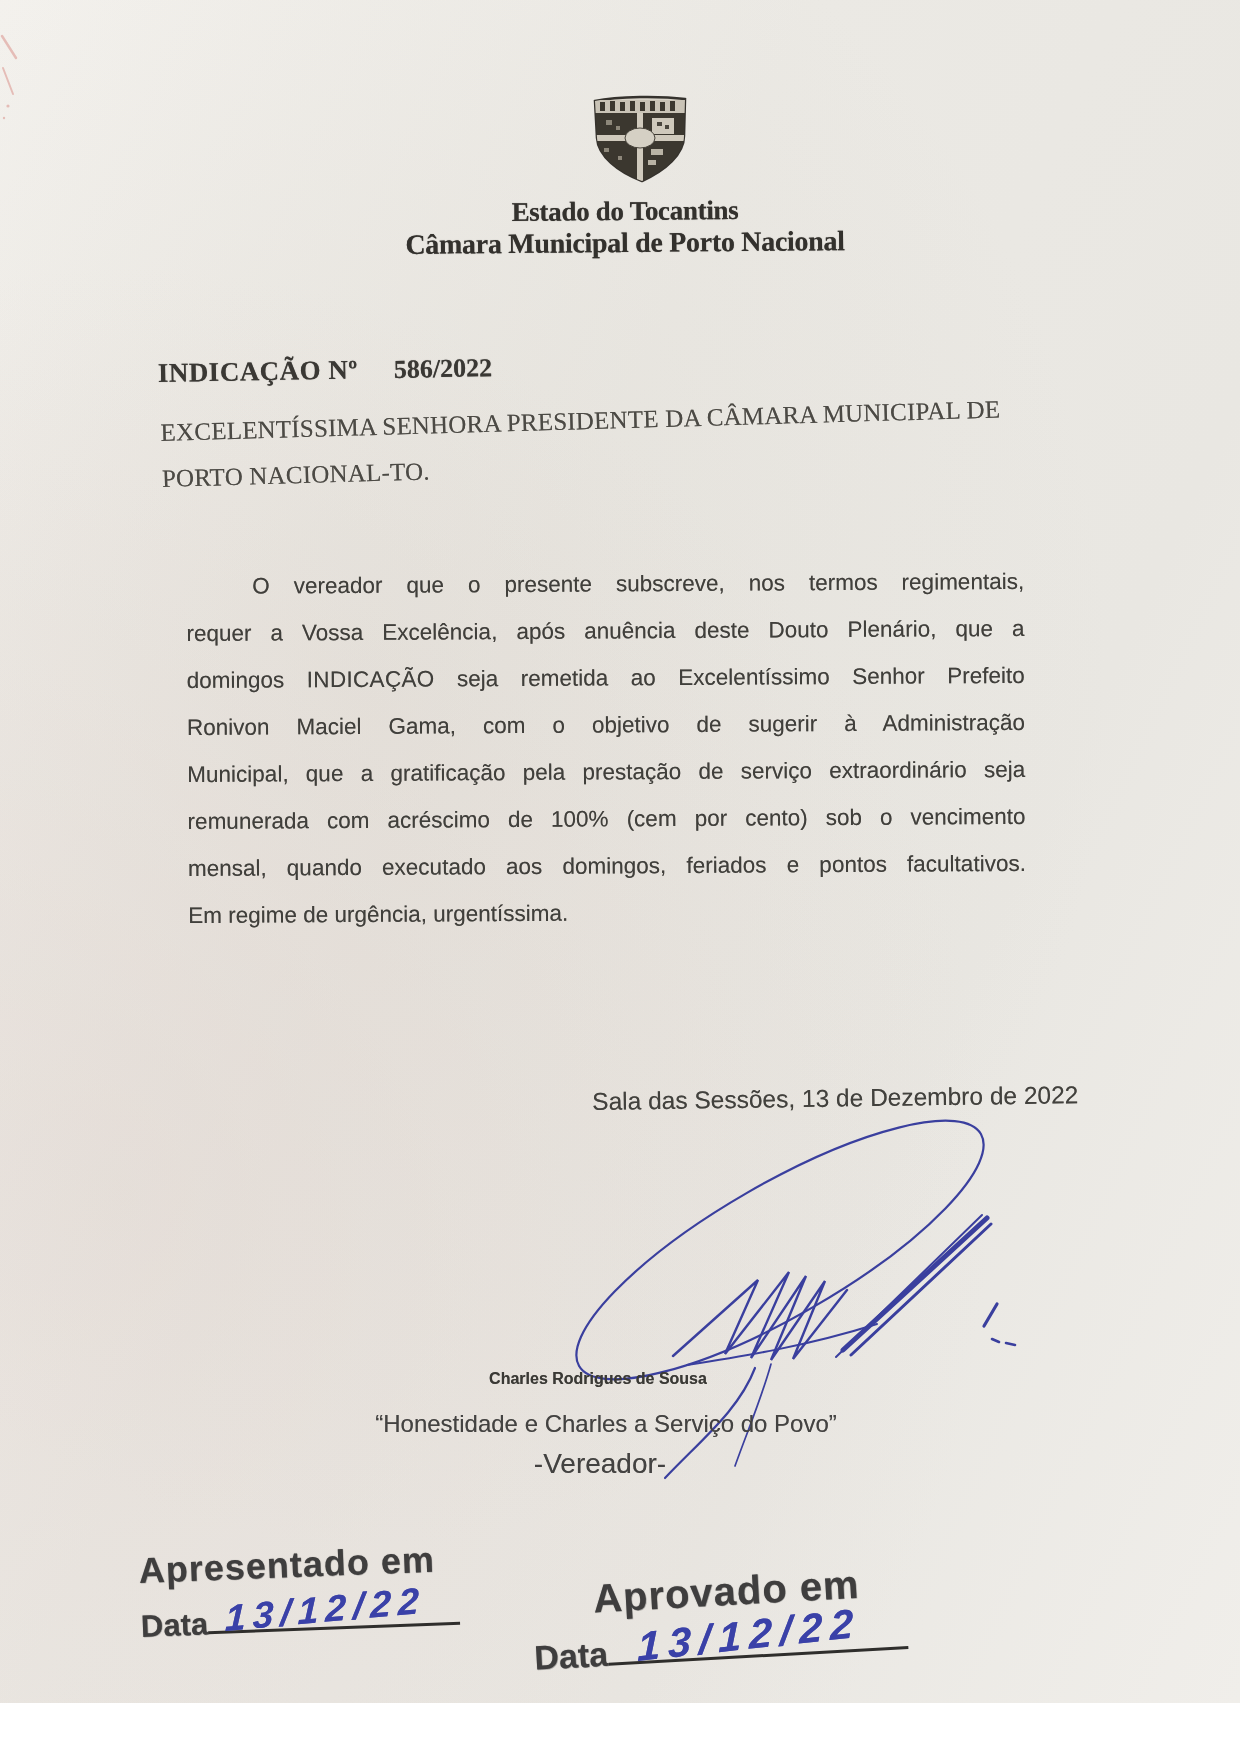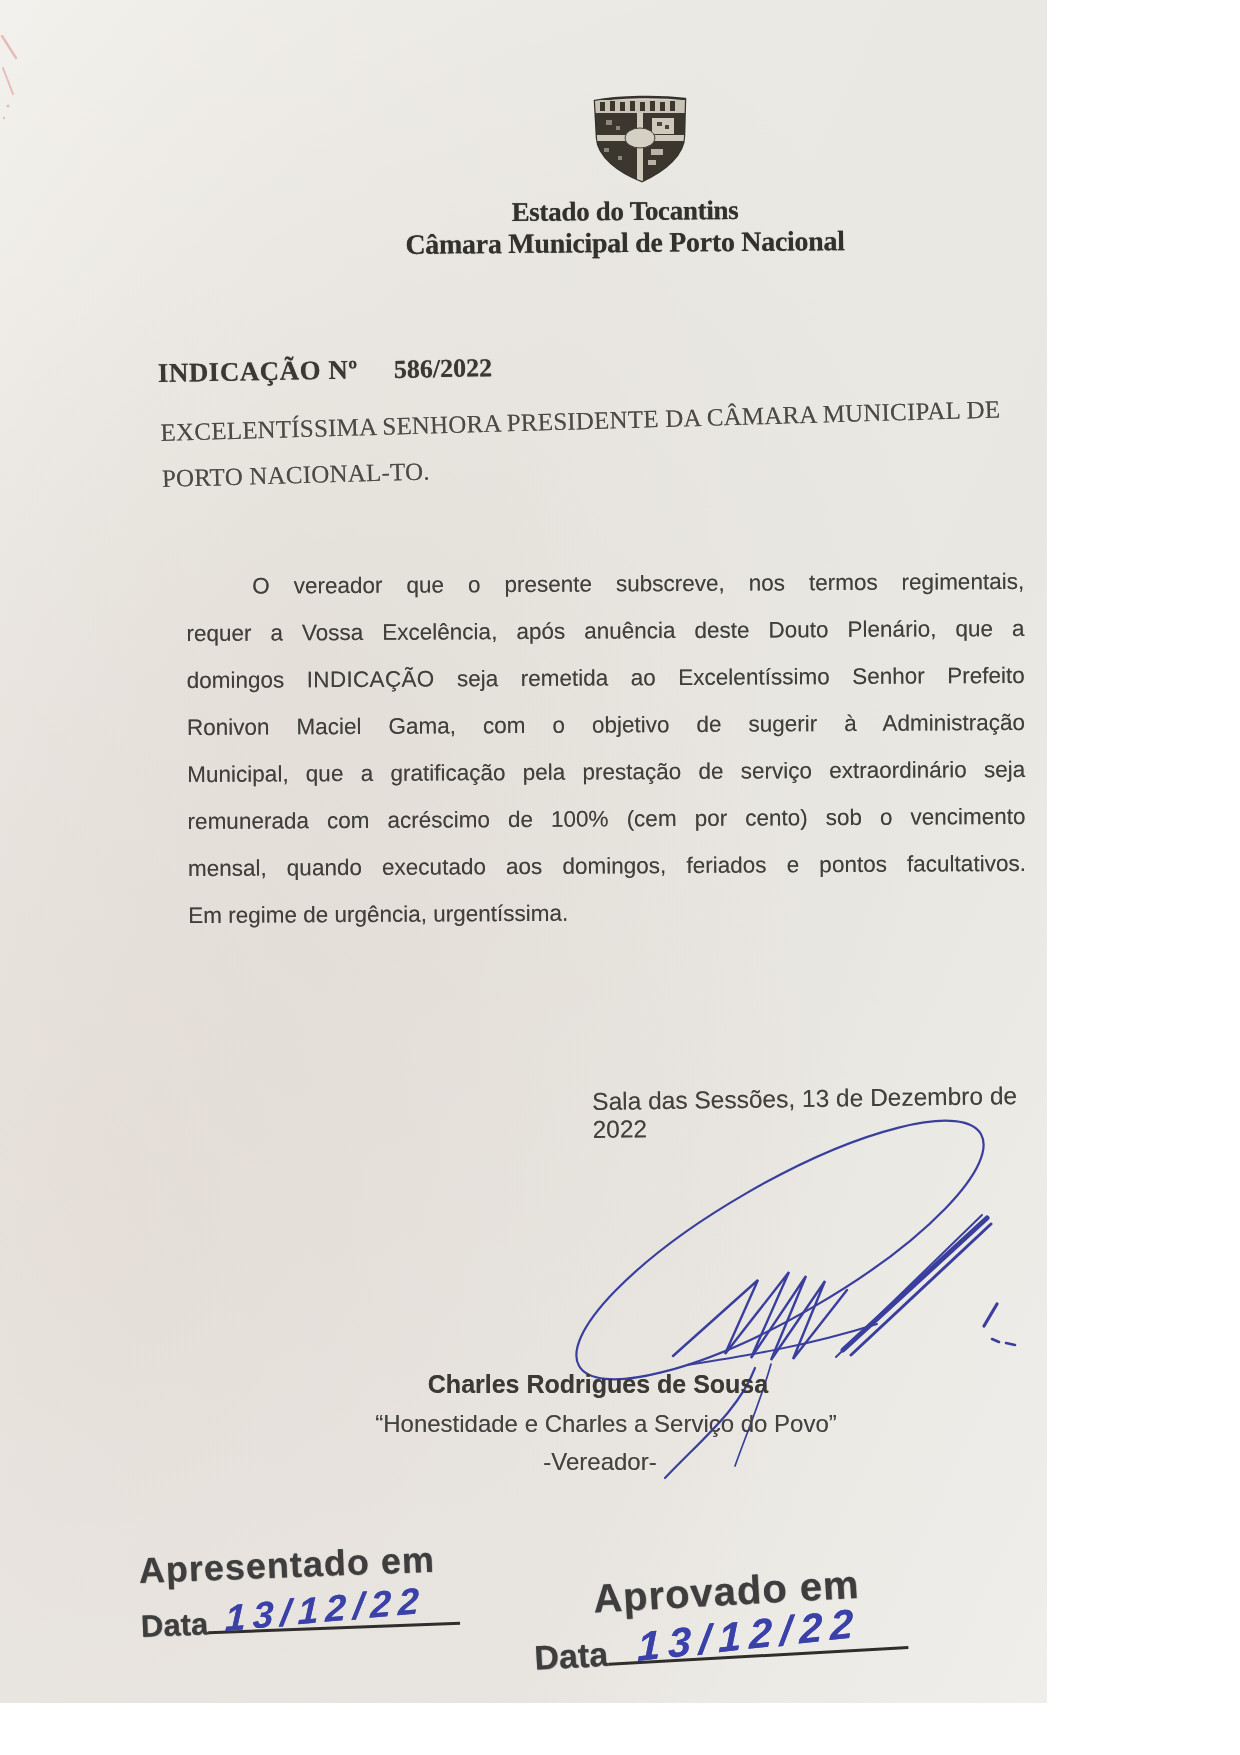--- a/index.html
+++ b/index.html
@@ -1,18 +1,18 @@
 <!DOCTYPE html>
 <html><head>
 <meta charset="utf-8">
 <style>
   html,body{margin:0;padding:0;background:#ffffff;}
   .stage{position:relative;width:1240px;height:1755px;overflow:hidden;background:#ffffff;
          font-family:"Liberation Sans", sans-serif;}
-  .paper{position:absolute;left:0;top:0;width:1047px;height:1703px;
+  .paper{position:absolute;left:0;top:0;width:1240px;height:1703px;
     background:
       radial-gradient(ellipse at 10% 70%, rgba(222,208,202,.40), transparent 55%),
       radial-gradient(ellipse at 30% 40%, rgba(214,209,200,.35), transparent 60%),
       linear-gradient(115deg,#f4f2ee 0%,#ebe9e4 40%,#e9e7e2 70%,#f0eeea 100%);
   }
   .bottom-white{position:absolute;left:0;top:1703px;width:1240px;height:52px;background:#ffffff;}
 
   
   .crest{position:absolute;left:588px;top:92px;width:104px;height:92px;}
   .hdr{position:absolute;left:625px;transform:translateX(-50%) rotate(-0.5deg);
@@ -43,26 +43,26 @@
   .bline.first{text-indent:66px;}
   .bline.last{text-align:left;text-align-last:left;}
   .bline b{font-weight:normal;letter-spacing:.3px;}
 
   .dateline{position:absolute;left:592px;top:1088px;font-size:24.5px;color:#42413d;
         transform:rotate(-0.8deg);transform-origin:left top;text-shadow:0 0 .6px rgba(70,68,64,.55);}
 
   
   .signature{position:absolute;left:545px;top:1118px;width:480px;height:365px;}
   .sig-name{position:absolute;left:598px;top:1370px;transform:translateX(-50%);
-        font-size:25px;font-weight:bold;color:#3a3935;white-space:nowrap;
+        font-size:16px;font-weight:bold;color:#3a3935;white-space:nowrap;
         text-shadow:0 0 .6px rgba(60,58,54,.6);}
   .sig-motto{position:absolute;left:606px;top:1410px;transform:translateX(-50%);
         font-size:24px;color:#434241;white-space:nowrap;text-shadow:0 0 .6px rgba(70,68,64,.5);}
   .sig-role{position:absolute;left:600px;top:1448px;transform:translateX(-50%);
-        font-size:24px;color:#434241;white-space:nowrap;text-shadow:0 0 .6px rgba(70,68,64,.5);}
+        font-size:28px;color:#434241;white-space:nowrap;text-shadow:0 0 .6px rgba(70,68,64,.5);}
 
   
   .stamp{position:absolute;color:#3f3e3e;}
   .stamp-presented{left:138px;top:1550px;transform:rotate(-2.2deg);transform-origin:left top;}
   .stamp-approved{left:530px;top:1580px;transform:rotate(-3.2deg);transform-origin:left top;}
   .stamp-title{font-weight:bold;letter-spacing:1px;
         text-shadow:.6px .6px 0 rgba(62,62,62,.30), 0 0 1px rgba(62,62,62,.45);}
   .stamp-presented .stamp-title{font-size:36px;}
   .stamp-approved .stamp-title{font-size:40px;margin-left:62px;}
   .stamp-date-row{position:relative;display:flex;align-items:baseline;margin-top:8px;}

